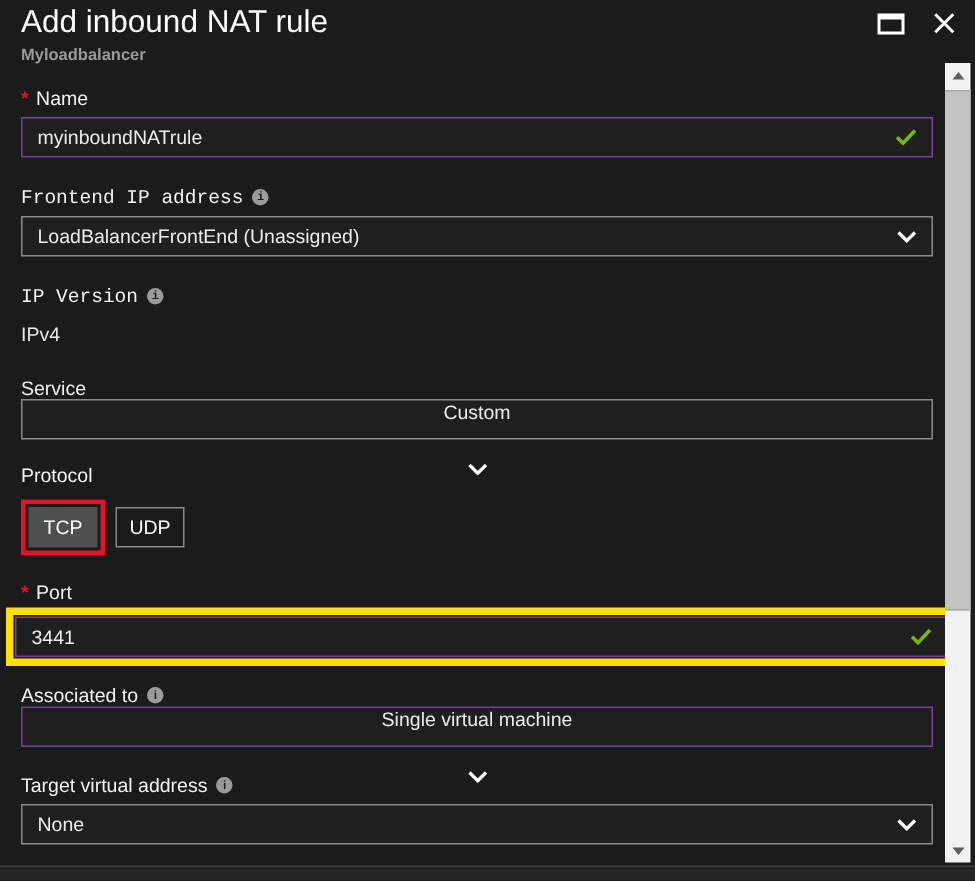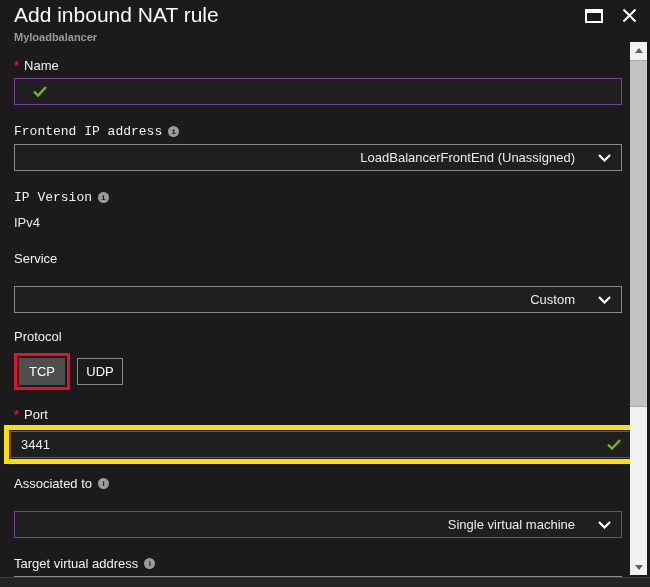--- a/index.html
+++ b/index.html
@@ -20,33 +20,33 @@
     font-size:8px;font-weight:bold;display:inline-flex;align-items:center;justify-content:center;
     margin-left:6px;line-height:1;
   }
 
   .input,.dropdown{
     height:27px;background:#1f1f1f;border:1px solid #8a8a8a;
     display:flex;align-items:center;padding:0 10px;box-sizing:border-box;
     font-size:13px;color:#ececec;
   }
   .modified{border-color:#7d3f99;}
-  .dropdown{justify-content:flex-end;cursor:pointer;gap:23px;}
+  .dropdown{justify-content:space-between;cursor:pointer;gap:23px;}
   input.text-input{
     flex:1;background:transparent;border:none;outline:none;padding:0;
     color:#ececec;font-size:13px;font-family:inherit;
   }
   .static-value{font-size:13px;color:#e8e8e8;line-height:15px;}
 
   .mt-name-label{margin-top:14px;}
   .mt-input{margin-top:5px;}
   .mt-section{margin-top:19px;font-family:Liberation Mono, monospace;}
   .mt-ipv4{margin-top:10px;}
   .mt-service{margin-top:21px;}
-  .mt-dd-tight{margin-top:20px;}
+  .mt-dd-tight{margin-top:0;flex-direction:column;}
   .mt-protocol{margin-top:16px;}
 
   .protocol-row{display:flex;align-items:center;margin-top:9px;height:37px;}
   .proto-btn{
     width:46px;height:27px;display:flex;align-items:center;justify-content:center;
     font-size:13px;color:#fff;box-sizing:border-box;cursor:pointer;
   }
   .proto-selected{background:#4f4f4f;outline:3px solid #e8112d;outline-offset:2px;margin-left:5px;}
   .proto-unselected{background:transparent;border:1px solid #8a8a8a;margin-left:12px;}
 
@@ -90,20 +90,21 @@
 
 <div class="content">
   <div class="title">Add inbound NAT rule</div>
   <div class="subtitle">Myloadbalancer</div>
 
   <div class="label mt-name-label">
     <span class="req">*</span>
     <span>Name</span>
   </div>
   <div class="input modified mt-input">
+    <input class="text-input" type="text" value="myinboundNATrule" style="">
     <span class="check-icon">
       <svg width="14" height="11" viewBox="0 0 14 11">
           <path d="M1 5.5 L5 9.5 L13 1" stroke="#76b900" stroke-width="2.4" fill="none"></path>
         </svg>
     </span>
   </div>
 
   <div class="label mt-section">
     <span>Frontend IP address</span>
     <span class="info-icon">i</span>

